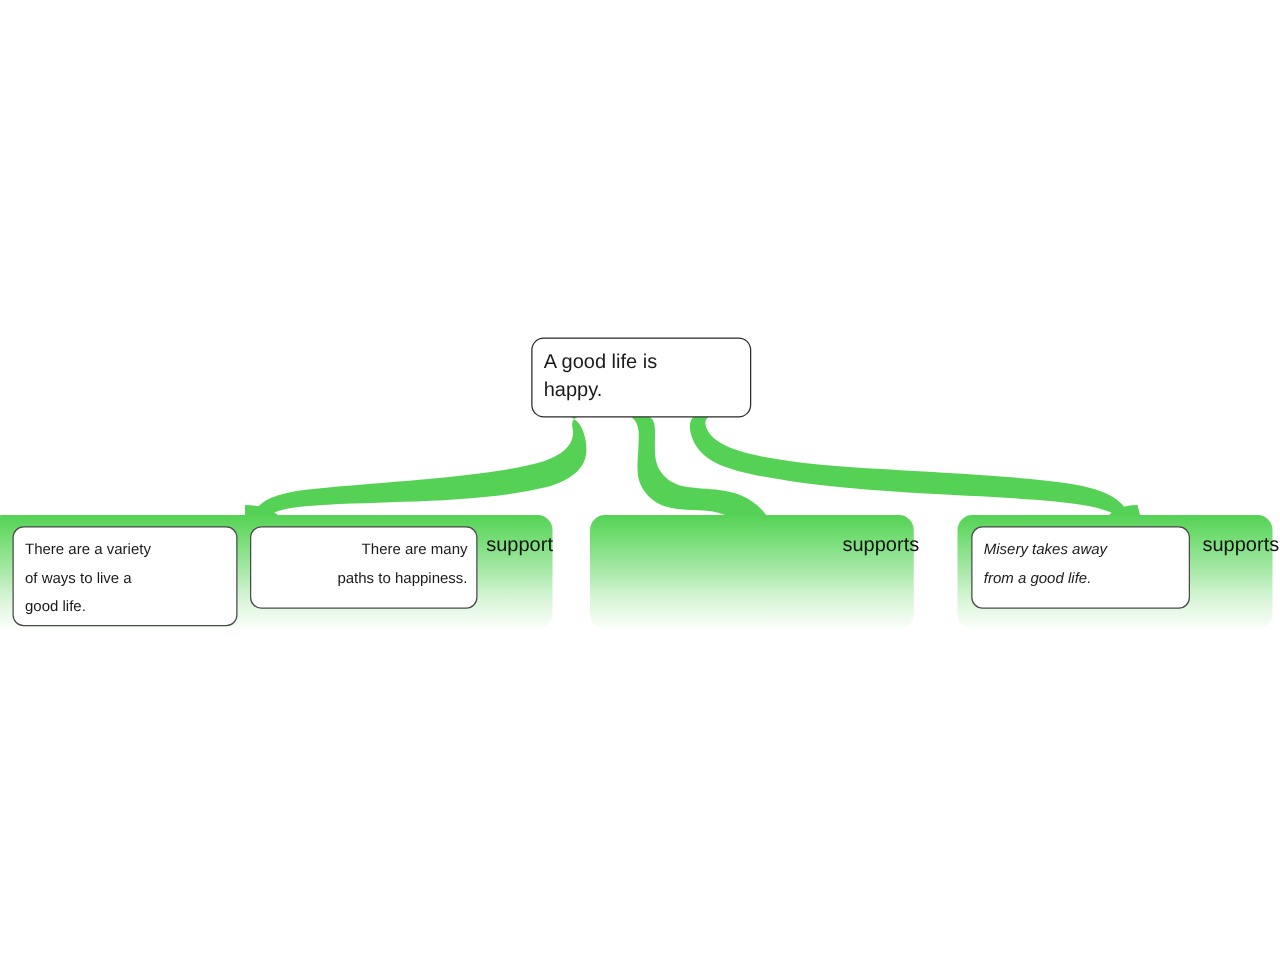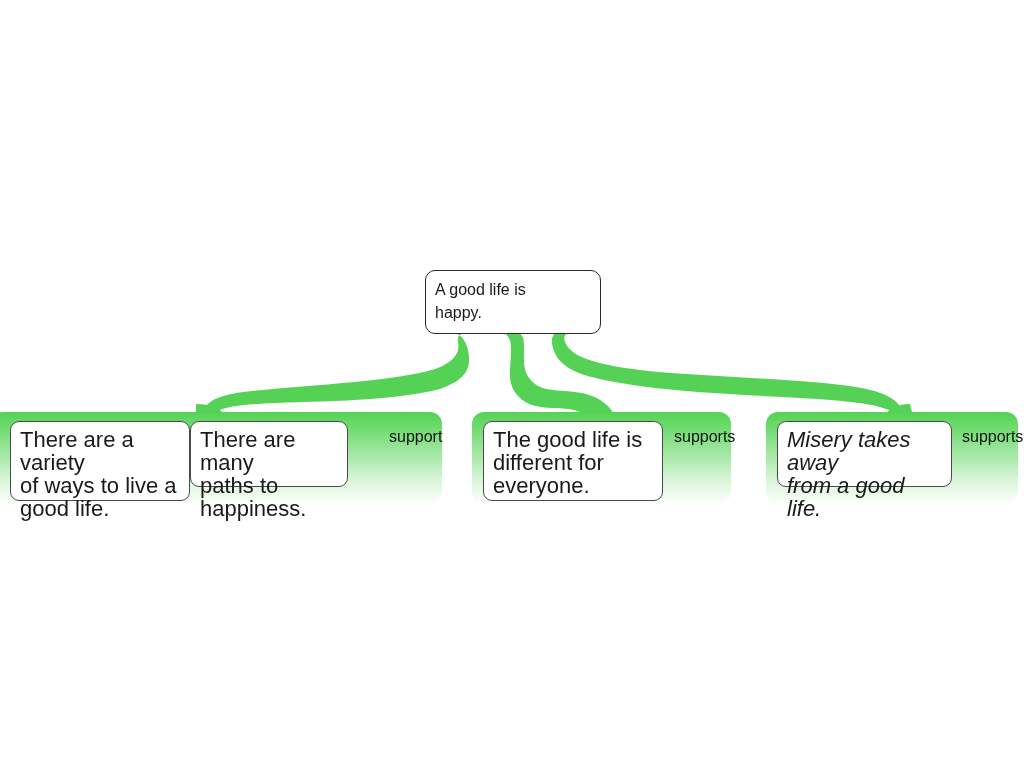--- a/index.html
+++ b/index.html
@@ -75,21 +75,21 @@
     border: 1.3px solid #4a4a4a;
     border-radius: 9px;
     box-sizing: border-box;
     z-index: 4;
   }
   .card-text {
     position: absolute;
     left: 9px;
     top: 6px;
     right: 7px;
-    font-size: 22px;
+    font-size: 12px;
     line-height: 23px;
     color: #1a1a1a;
     white-space: pre-line;
   }
 </style>
 </head>
 <body>
 
 <div id="canvas">
 
@@ -143,32 +143,27 @@
   </div>
 
   <div class="group" style="left:-10px; top:412px; width:452px; height:91px;">
     <div class="group-label" style="left:399px; top:18px;">support</div>
   </div>
   <div class="card" style="left:10px; top:421px; width:180px; height:80px;">
     <div class="card-text">There are a variety
 of ways to live a
 good life.</div>
   </div>
-  <div class="card" style="left:190px; top:421px; width:158px; height:66px;">
+  <div class="card" style="left:200px; top:421px; width:182px; height:66px;text-align:right;">
     <div class="card-text">There are many
 paths to happiness.</div>
   </div>
 
   <div class="group" style="left:472px; top:412px; width:259px; height:91px;">
     <div class="group-label" style="left:202px; top:18px;">supports</div>
-  </div>
-  <div class="card" style="left:483px; top:421px; width:180px; height:80px;">
-    <div class="card-text">The good life is
-different for
-everyone.</div>
   </div>
 
   <div class="group" style="left:766px; top:412px; width:252px; height:91px;">
     <div class="group-label" style="left:196px; top:18px;">supports</div>
   </div>
   <div class="card" style="left:777px; top:421px; width:175px; height:66px;font-style:italic;">
     <div class="card-text">Misery takes away
 from a good life.</div>
   </div>
 

